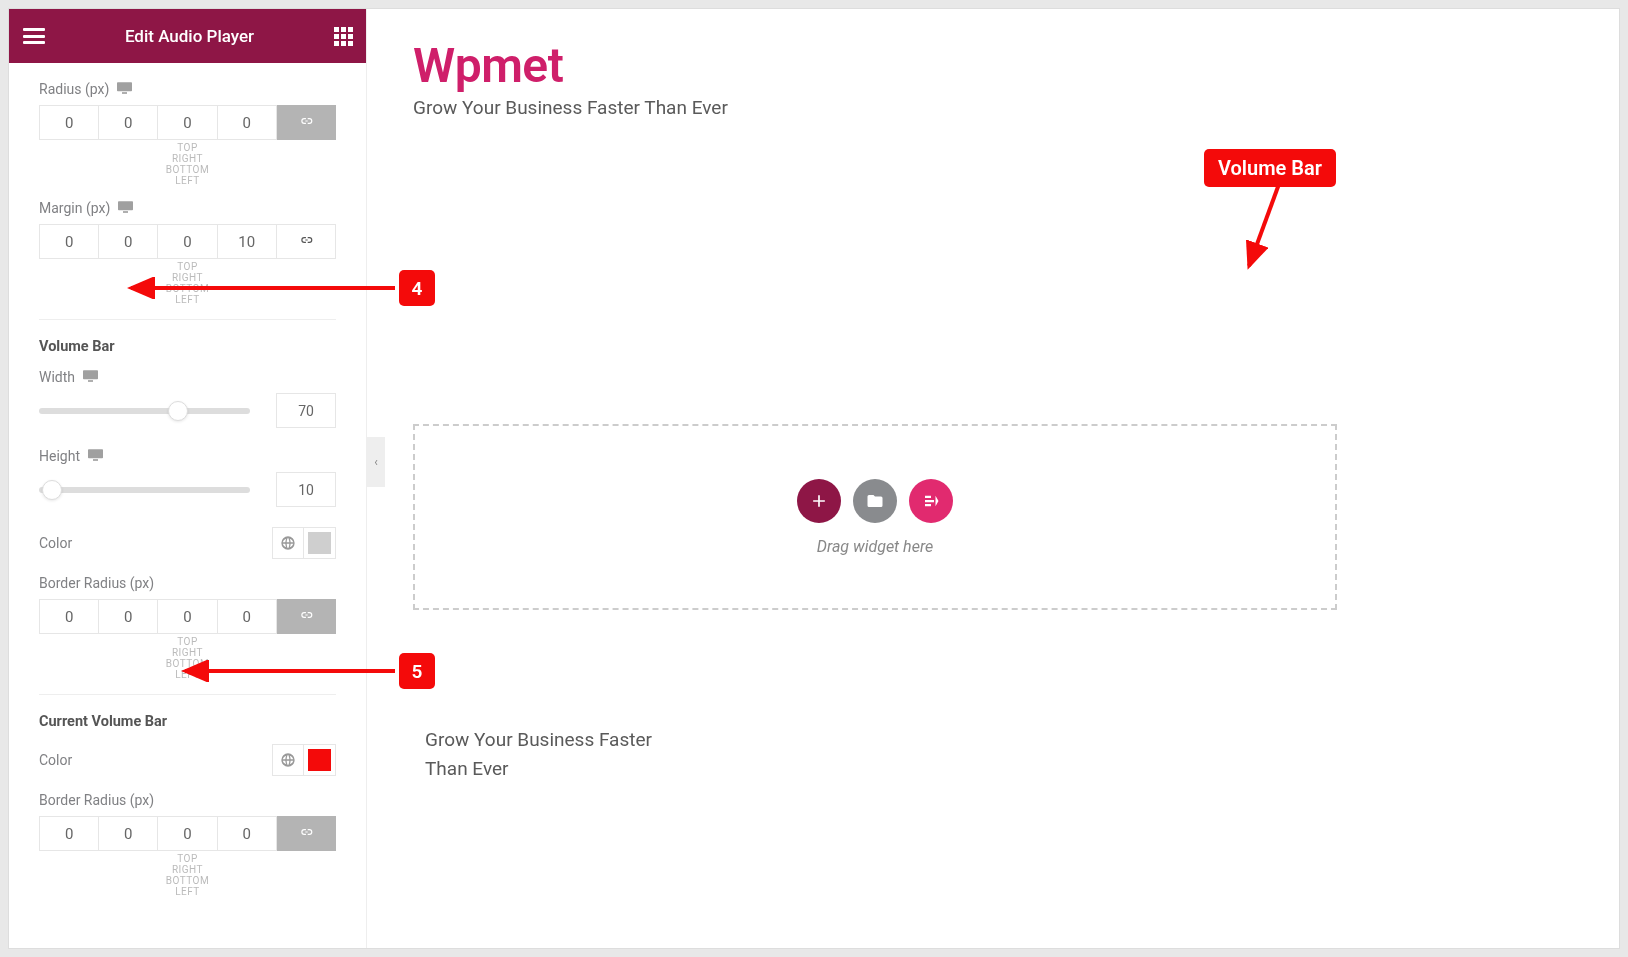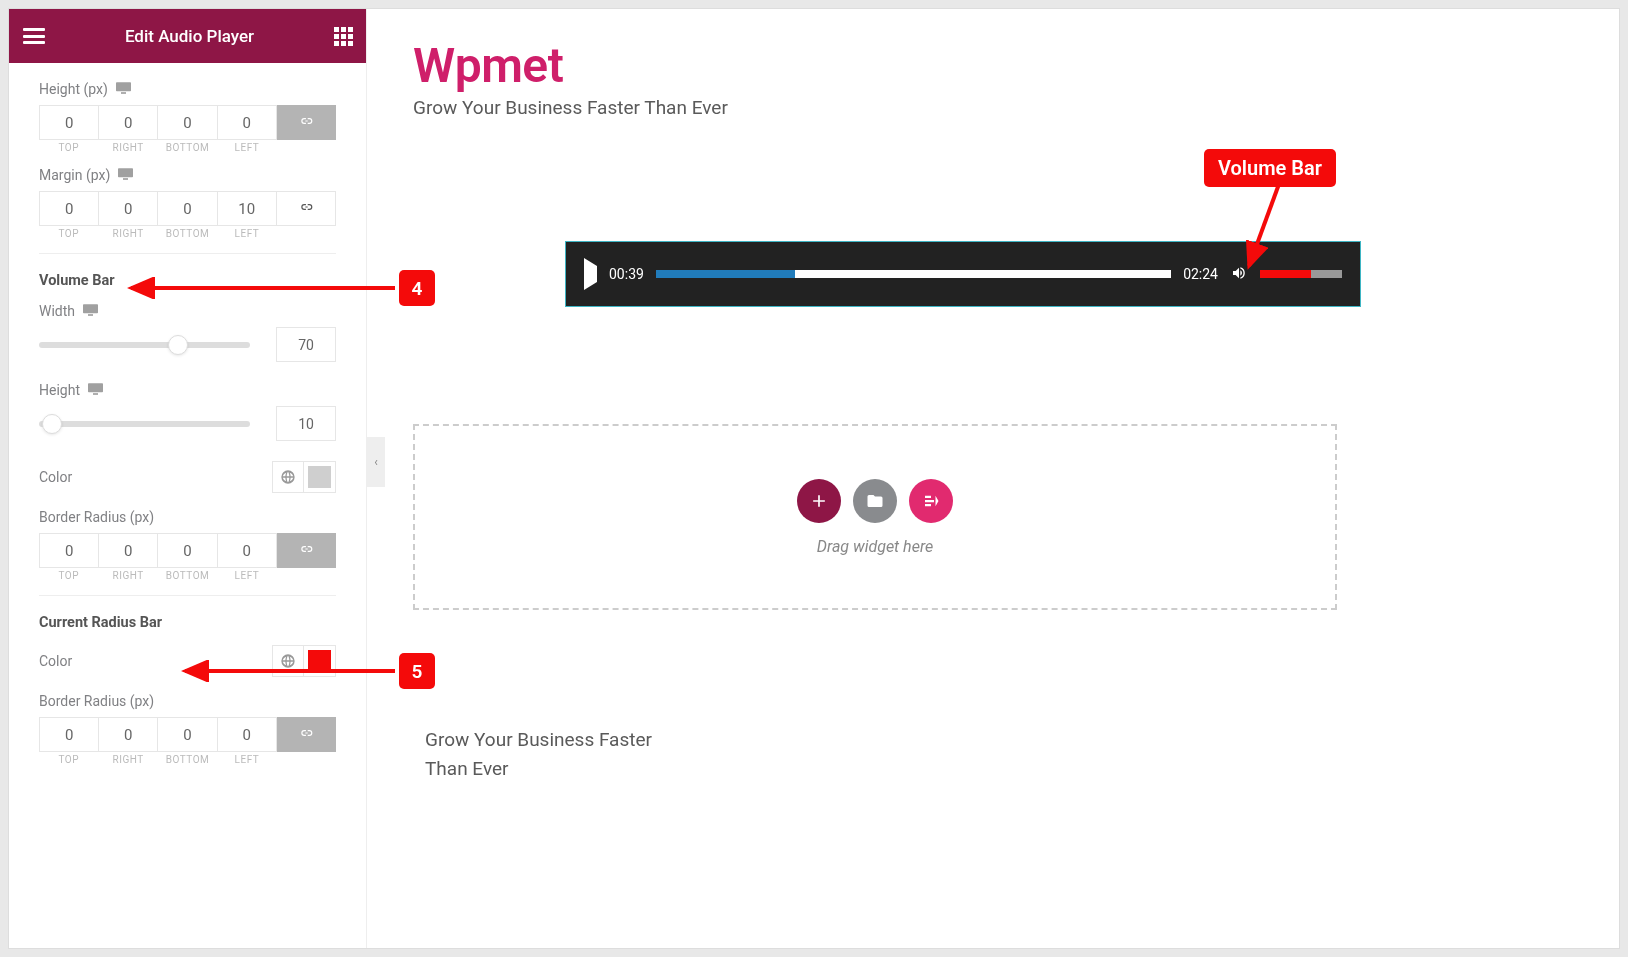--- a/index.html
+++ b/index.html
@@ -95,20 +95,21 @@
 .spacing-grid .link-cell {
   background: #b4b4b4;
   border-color: #b4b4b4;
   color: #fff;
 }
 .spacing-grid .link-cell.unlinked { background: #fff; border-color: #e6e6e6; color: #666;}
 
 .spacing-labels {
   display: flex;
   margin-bottom: 14px;
+  flex-direction: column;
 }
 .spacing-labels span {
   flex: 1;
   text-align: center;
   font-size: 10px;
   color: #bbb;
   letter-spacing: 0.5px;
 }
 
 .section-head {
@@ -351,21 +352,21 @@
             <span></span>
             <span></span>
             <span></span>
           </span>
       </span>
     </div>
 
     <div class="panel-body">
 
       <div class="control-label">
-        <span>Height (px)</span>
+        <span>Radius (px)</span>
         <span class="device-icon">
           <svg viewBox="0 0 18 14">
               <rect x="0" y="0" width="18" height="11" rx="1"></rect>
               <rect x="6" y="12" width="6" height="2"></rect>
             </svg>
         </span>
       </div>
       <div class="spacing-grid">
         <div class="cell">0</div>
         <div class="cell">0</div>
@@ -483,21 +484,21 @@
         </div>
       </div>
       <div class="spacing-labels">
         <span>TOP</span>
         <span>RIGHT</span>
         <span>BOTTOM</span>
         <span>LEFT</span>
         <span></span>
       </div>
 
-      <div class="section-head">Current Radius Bar</div>
+      <div class="section-head">Current Volume Bar</div>
 
       <div class="inline-row">
         <span class="label">Color</span>
         <div class="color-controls">
           <div class="globe-btn">
             <svg viewBox="0 0 24 24">
                 <path d="M12 2a10 10 0 1 0 0 20 10 10 0 0 0 0-20zm7.9 9H16a16 16 0 0 0-1.3-5.3A8 8 0 0 1 19.9 11zM12 4c.9 1.2 1.9 3.5 2 7h-4c.1-3.5 1.1-5.8 2-7zM9.3 5.7A16 16 0 0 0 8 11H4.1a8 8 0 0 1 5.2-5.3zM4.1 13H8c.1 2 .6 3.9 1.3 5.3A8 8 0 0 1 4.1 13zM12 20c-.9-1.2-1.9-3.5-2-7h4c-.1 3.5-1.1 5.8-2 7zm2.7-1.7c.7-1.4 1.2-3.3 1.3-5.3h3.9a8 8 0 0 1-5.2 5.3z"></path>
               </svg>
           </div>
           <div class="swatch">
@@ -535,36 +536,20 @@
 
   <div class="collapse-tab">
     <span>‹</span>
   </div>
 
   <div class="preview">
     <div class="brand-title">Wpmet</div>
     <div class="brand-sub">Grow Your Business Faster Than Ever</div>
   </div>
 
-  <div class="audio-player">
-    <span><span class="play-tri"></span></span>
-    <span class="time">00:39</span>
-    <div class="progress-bar">
-      <div class="progress-fill" id="progress-fill" style="width: 27%;"></div>
-    </div>
-    <span class="time">02:24</span>
-    <span class="vol-icon">
-      <svg viewBox="0 0 24 24">
-          <path d="M3 9v6h4l5 5V4L7 9H3zm13.5 3a4.5 4.5 0 0 0-2.5-4v8a4.5 4.5 0 0 0 2.5-4zm-2.5-8.7v2.1a7 7 0 0 1 0 13.2v2.1a9 9 0 0 0 0-17.4z"></path>
-        </svg>
-    </span>
-    <div class="volume-bar">
-      <div class="volume-fill" id="volume-fill" style="width: 62%;"></div>
-    </div>
-  </div>
 
   <div class="drop-zone">
     <div class="drop-buttons">
       <div class="circ-btn" id="circ-plus" style="background: rgb(142, 22, 70);">
         <svg width="20" height="20" viewBox="0 0 24 24">
             <path d="M11 5h2v6h6v2h-6v6h-2v-6H5v-2h6V5z"></path>
           </svg>
       </div>
       <div class="circ-btn" id="circ-folder" style="background: rgb(137, 139, 142);">
         <svg width="20" height="18" viewBox="0 0 24 24">

